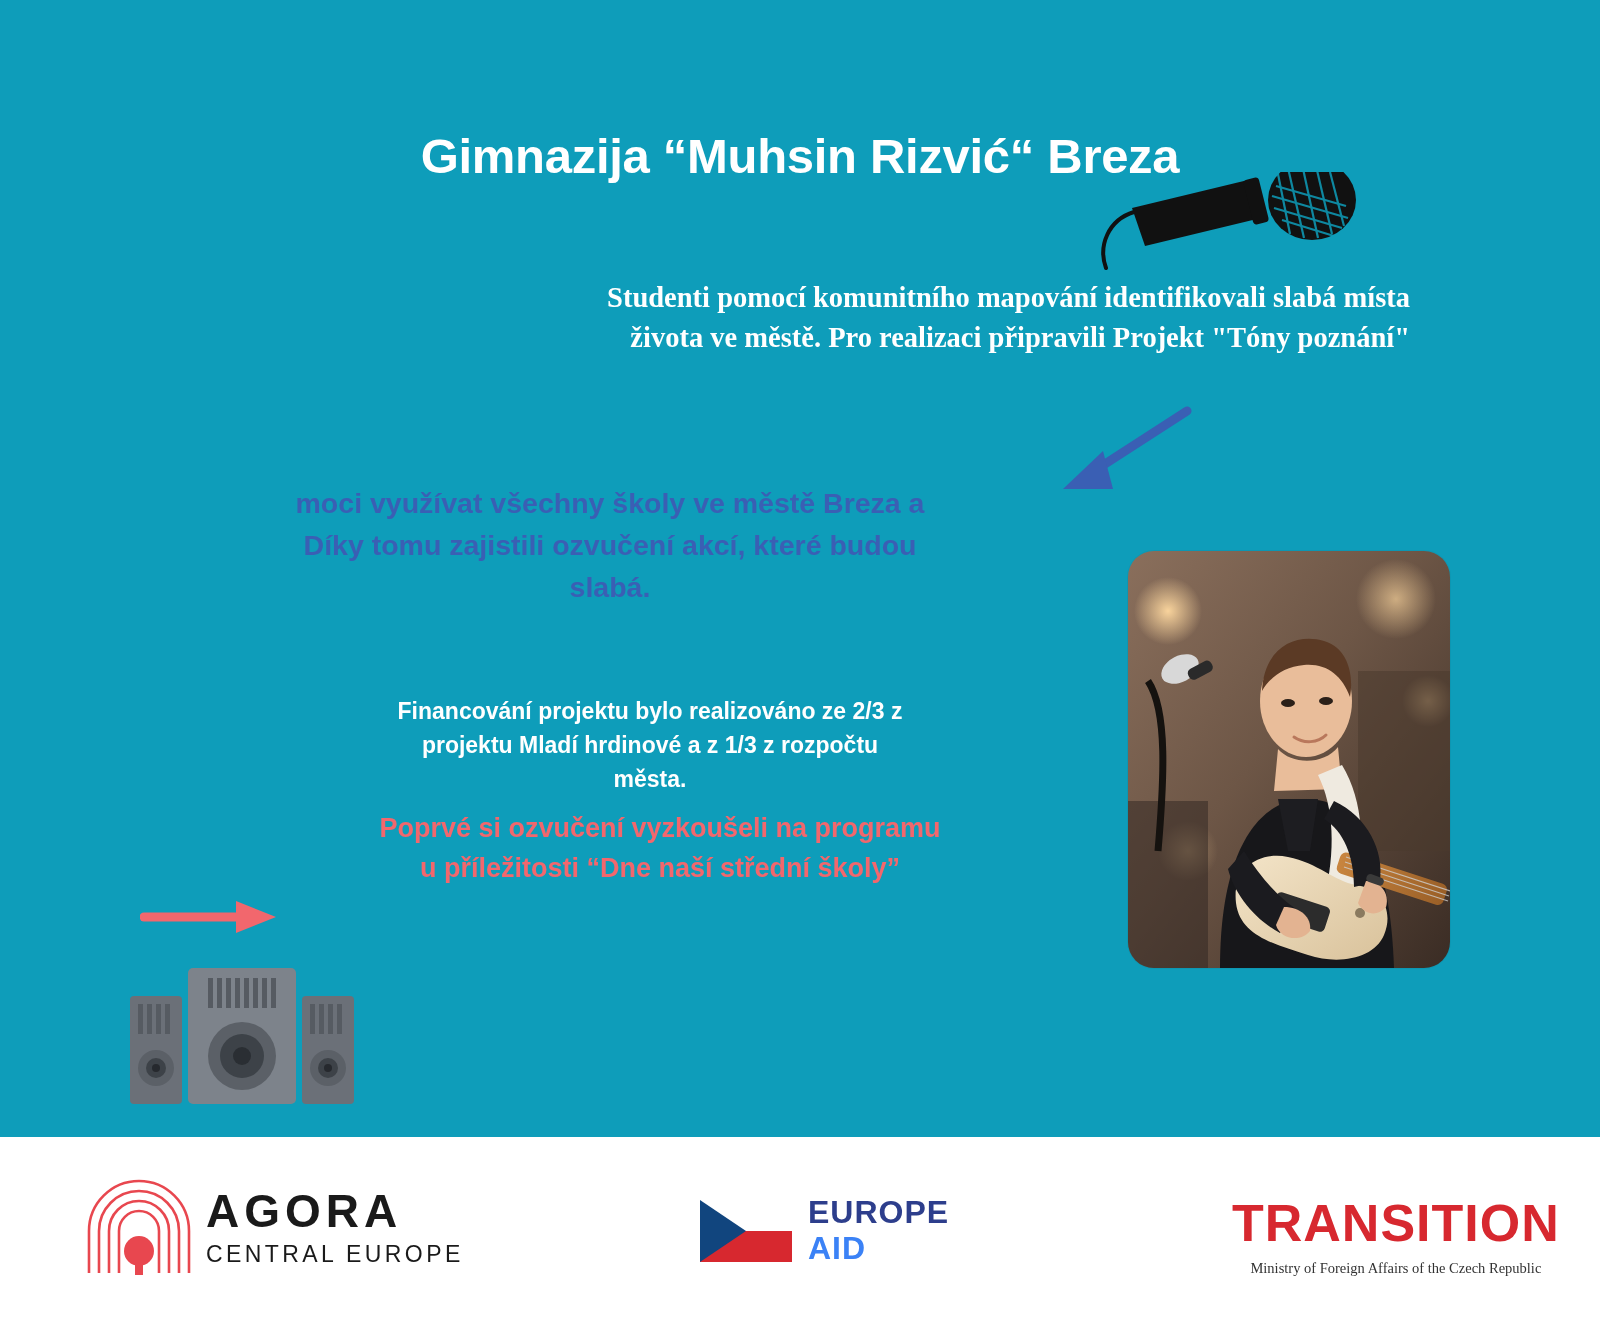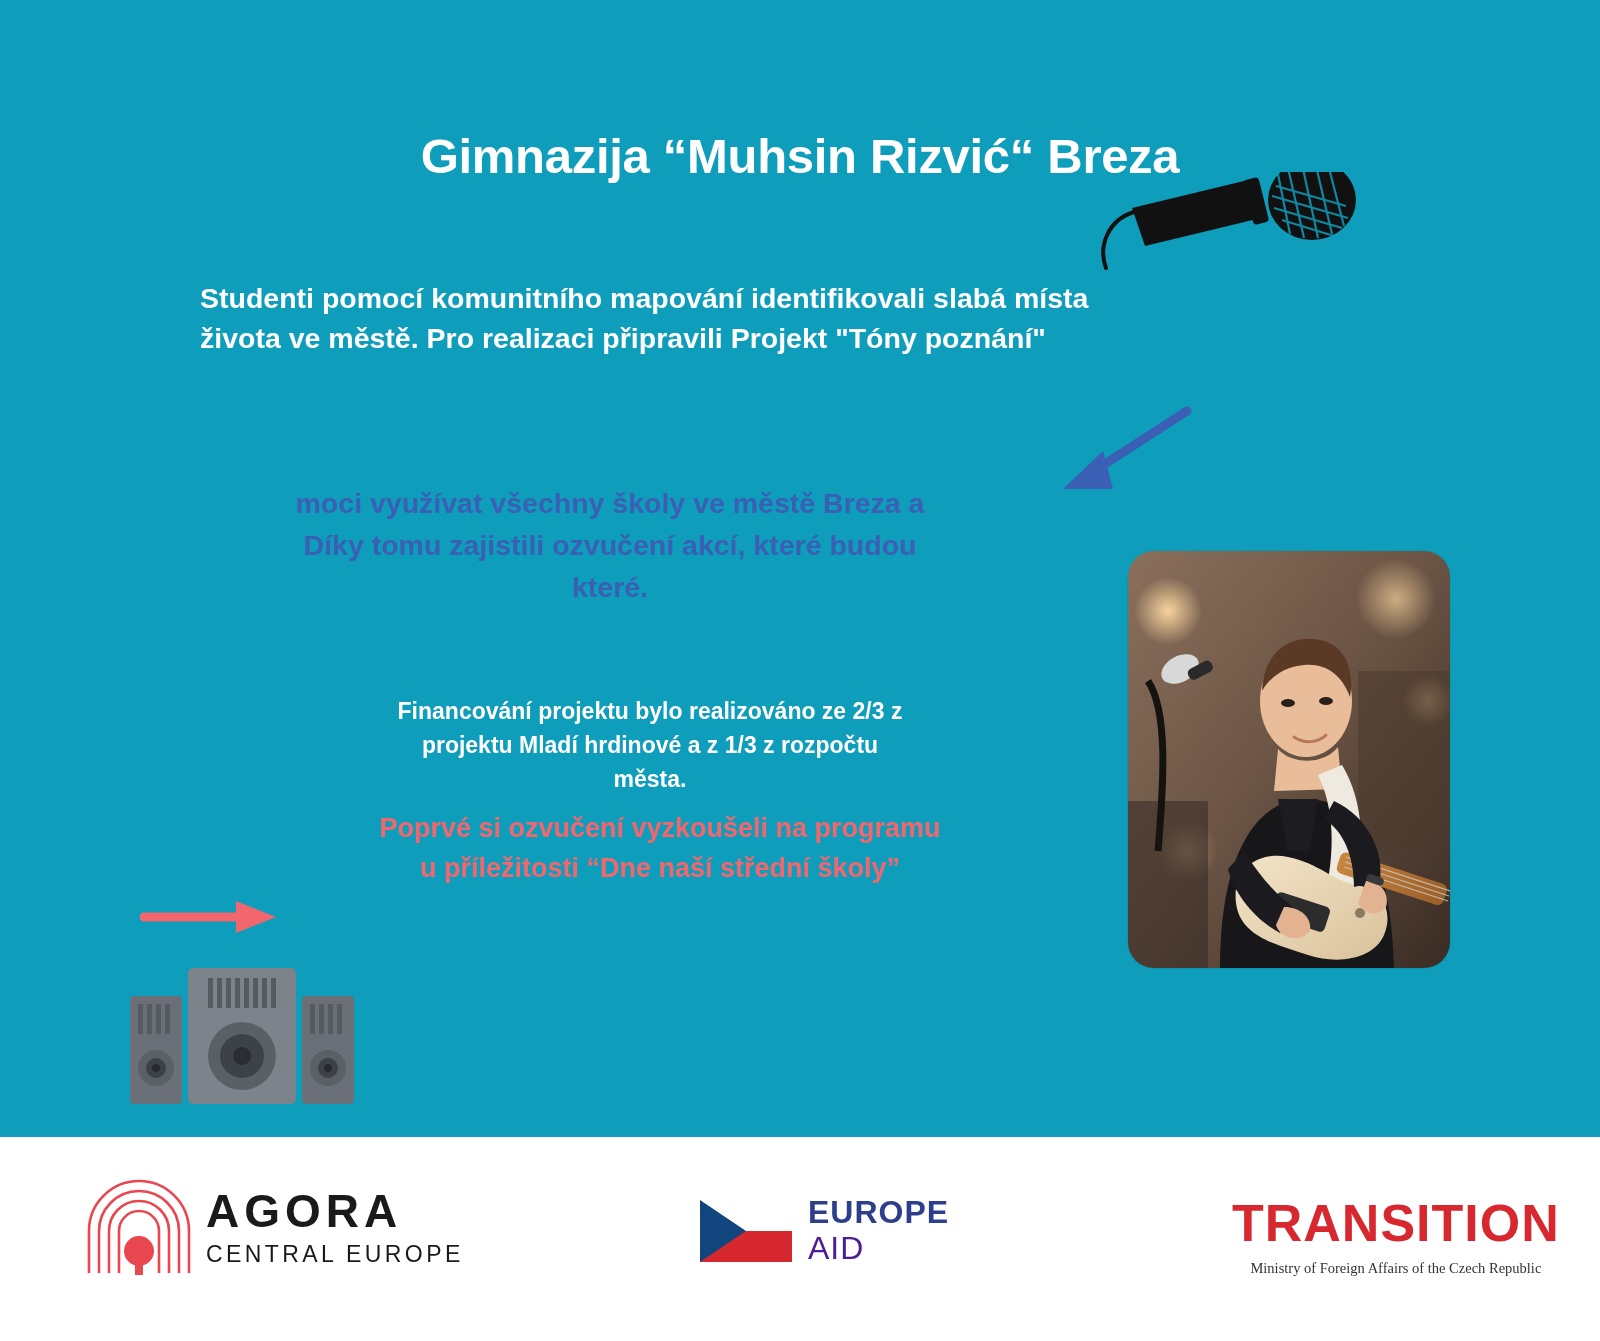--- a/index.html
+++ b/index.html
@@ -50,25 +50,26 @@
     width: 290px;
     height: 100px;
   }
 
   
   .intro {
     position: absolute;
     left: 200px;
     top: 278px;
     width: 1210px;
-    text-align: left;
+    text-align: right;
     color: #ffffff;
     font-size: 28.5px;
     font-weight: bold;
     line-height: 1.42;
+    font-family: Liberation Serif, serif;
   }
 
   
   .arrow-blue {
     position: absolute;
     left: 1055px;
     top: 405px;
     width: 140px;
     height: 90px;
   }
@@ -186,23 +187,23 @@
   .cz-flag { width: 92px; height: 62px; }
   .cz-words { line-height: 1.12; }
   .cz-words .c1 {
     font-size: 32px;
     font-weight: bold;
     letter-spacing: 1px;
     color: #2d3e8c;
   }
   .cz-words .c2 {
     font-size: 32px;
-    font-weight: normal;
+    font-weight: bold;
     letter-spacing: 1px;
-    color: #4c1d95;
+    color: #3b82f6;
   }
 
   .logo-transition {
     position: absolute;
     left: 1232px;
     top: 60px;
     text-align: center;
   }
   .tr-word {
     font-size: 52px;
@@ -258,21 +259,21 @@
     <div class="arrow-blue">
       <svg width="140" height="90" viewBox="0 0 140 90" fill="none" xmlns="http://www.w3.org/2000/svg">
         <path d="M132 6 L36 68" stroke="#3a5fb4" stroke-width="9" stroke-linecap="round"></path>
         <path d="M8 84 L48 46 L58 84 Z" fill="#3a5fb4"></path>
       </svg>
     </div>
 
     <div class="text-blue">
       <div>moci využívat všechny školy ve městě Breza a</div>
       <div>Díky tomu zajistili ozvučení akcí, které budou</div>
-      <div>které.</div>
+      <div>slabá.</div>
     </div>
 
     <div class="text-white2">
       <div>Financování projektu bylo realizováno ze 2/3 z</div>
       <div>projektu Mladí hrdinové a  z 1/3 z rozpočtu</div>
       <div>města.</div>
     </div>
 
     <div class="arrow-pink">
       <svg width="140" height="44" viewBox="0 0 140 44" fill="none" xmlns="http://www.w3.org/2000/svg">

